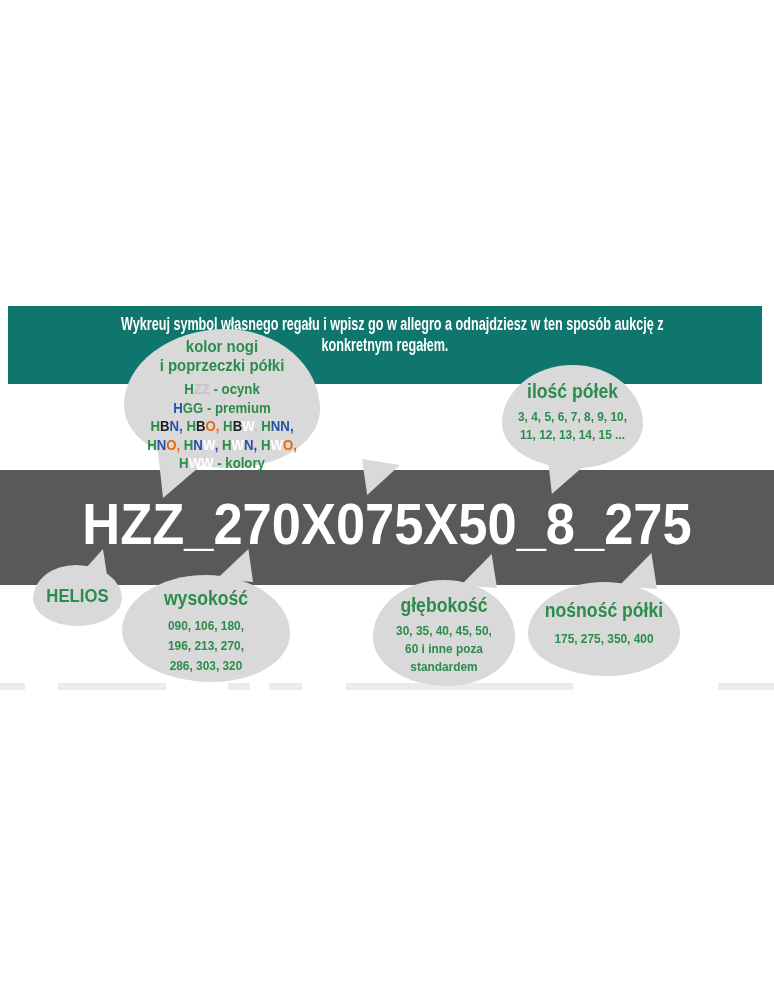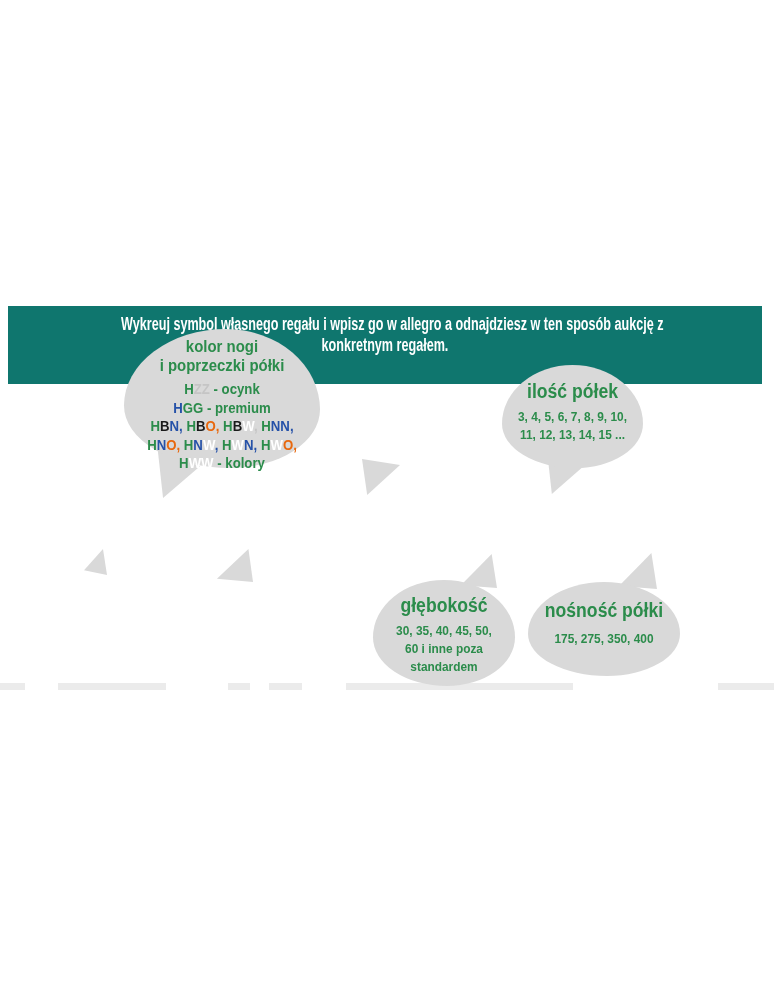--- a/index.html
+++ b/index.html
@@ -64,20 +64,23 @@
   <div class="faint-seg" style="left:346px;width:227px"></div>
   <div class="faint-seg" style="left:718px;width:56px"></div>
 
   <div class="header-band">
     <div class="header-text">
       <span class="hline">Wykreuj symbol własnego regału i wpisz go w allegro a odnajdziesz w ten sposób aukcję z</span>
       <span class="hline">konkretnym regałem.</span>
     </div>
   </div>
 
+  <div class="symbol-band">
+    <div class="symbol-code">HZZ_270X075X50_8_275</div>
+  </div>
 
   <div class="tail t-kolor"></div>
   <div class="tail t-szer"></div>
   <div class="tail t-ilosc"></div>
   <div class="tail t-helios"></div>
   <div class="tail t-wys"></div>
   <div class="tail t-gleb"></div>
   <div class="tail t-nos"></div>
 
   <div class="bubble b-kolor">
@@ -100,21 +103,34 @@
   <div class="bubble b-ilosc">
     <div class="b-inner">
       <div class="b-title">ilość półek</div>
       <div class="lines">
           <div class="line">3, 4, 5, 6, 7, 8, 9, 10,</div>
           <div class="line">11, 12, 13, 14, 15 ...</div>
         </div>
     </div>
   </div>
 
+  <div class="bubble b-helios">
+    <div class="helios-label">HELIOS</div>
+  </div>
 
+  <div class="bubble b-wys">
+    <div class="b-inner">
+      <div class="b-title">wysokość</div>
+      <div class="lines">
+          <div class="line">090, 106, 180,</div>
+          <div class="line">196, 213, 270,</div>
+          <div class="line">286, 303, 320</div>
+        </div>
+    </div>
+  </div>
 
   <div class="bubble b-gleb">
     <div class="b-inner">
       <div class="b-title">głębokość</div>
       <div class="lines">
           <div class="line">30, 35, 40, 45, 50,</div>
           <div class="line">60 i inne poza</div>
           <div class="line">standardem</div>
         </div>
     </div>

